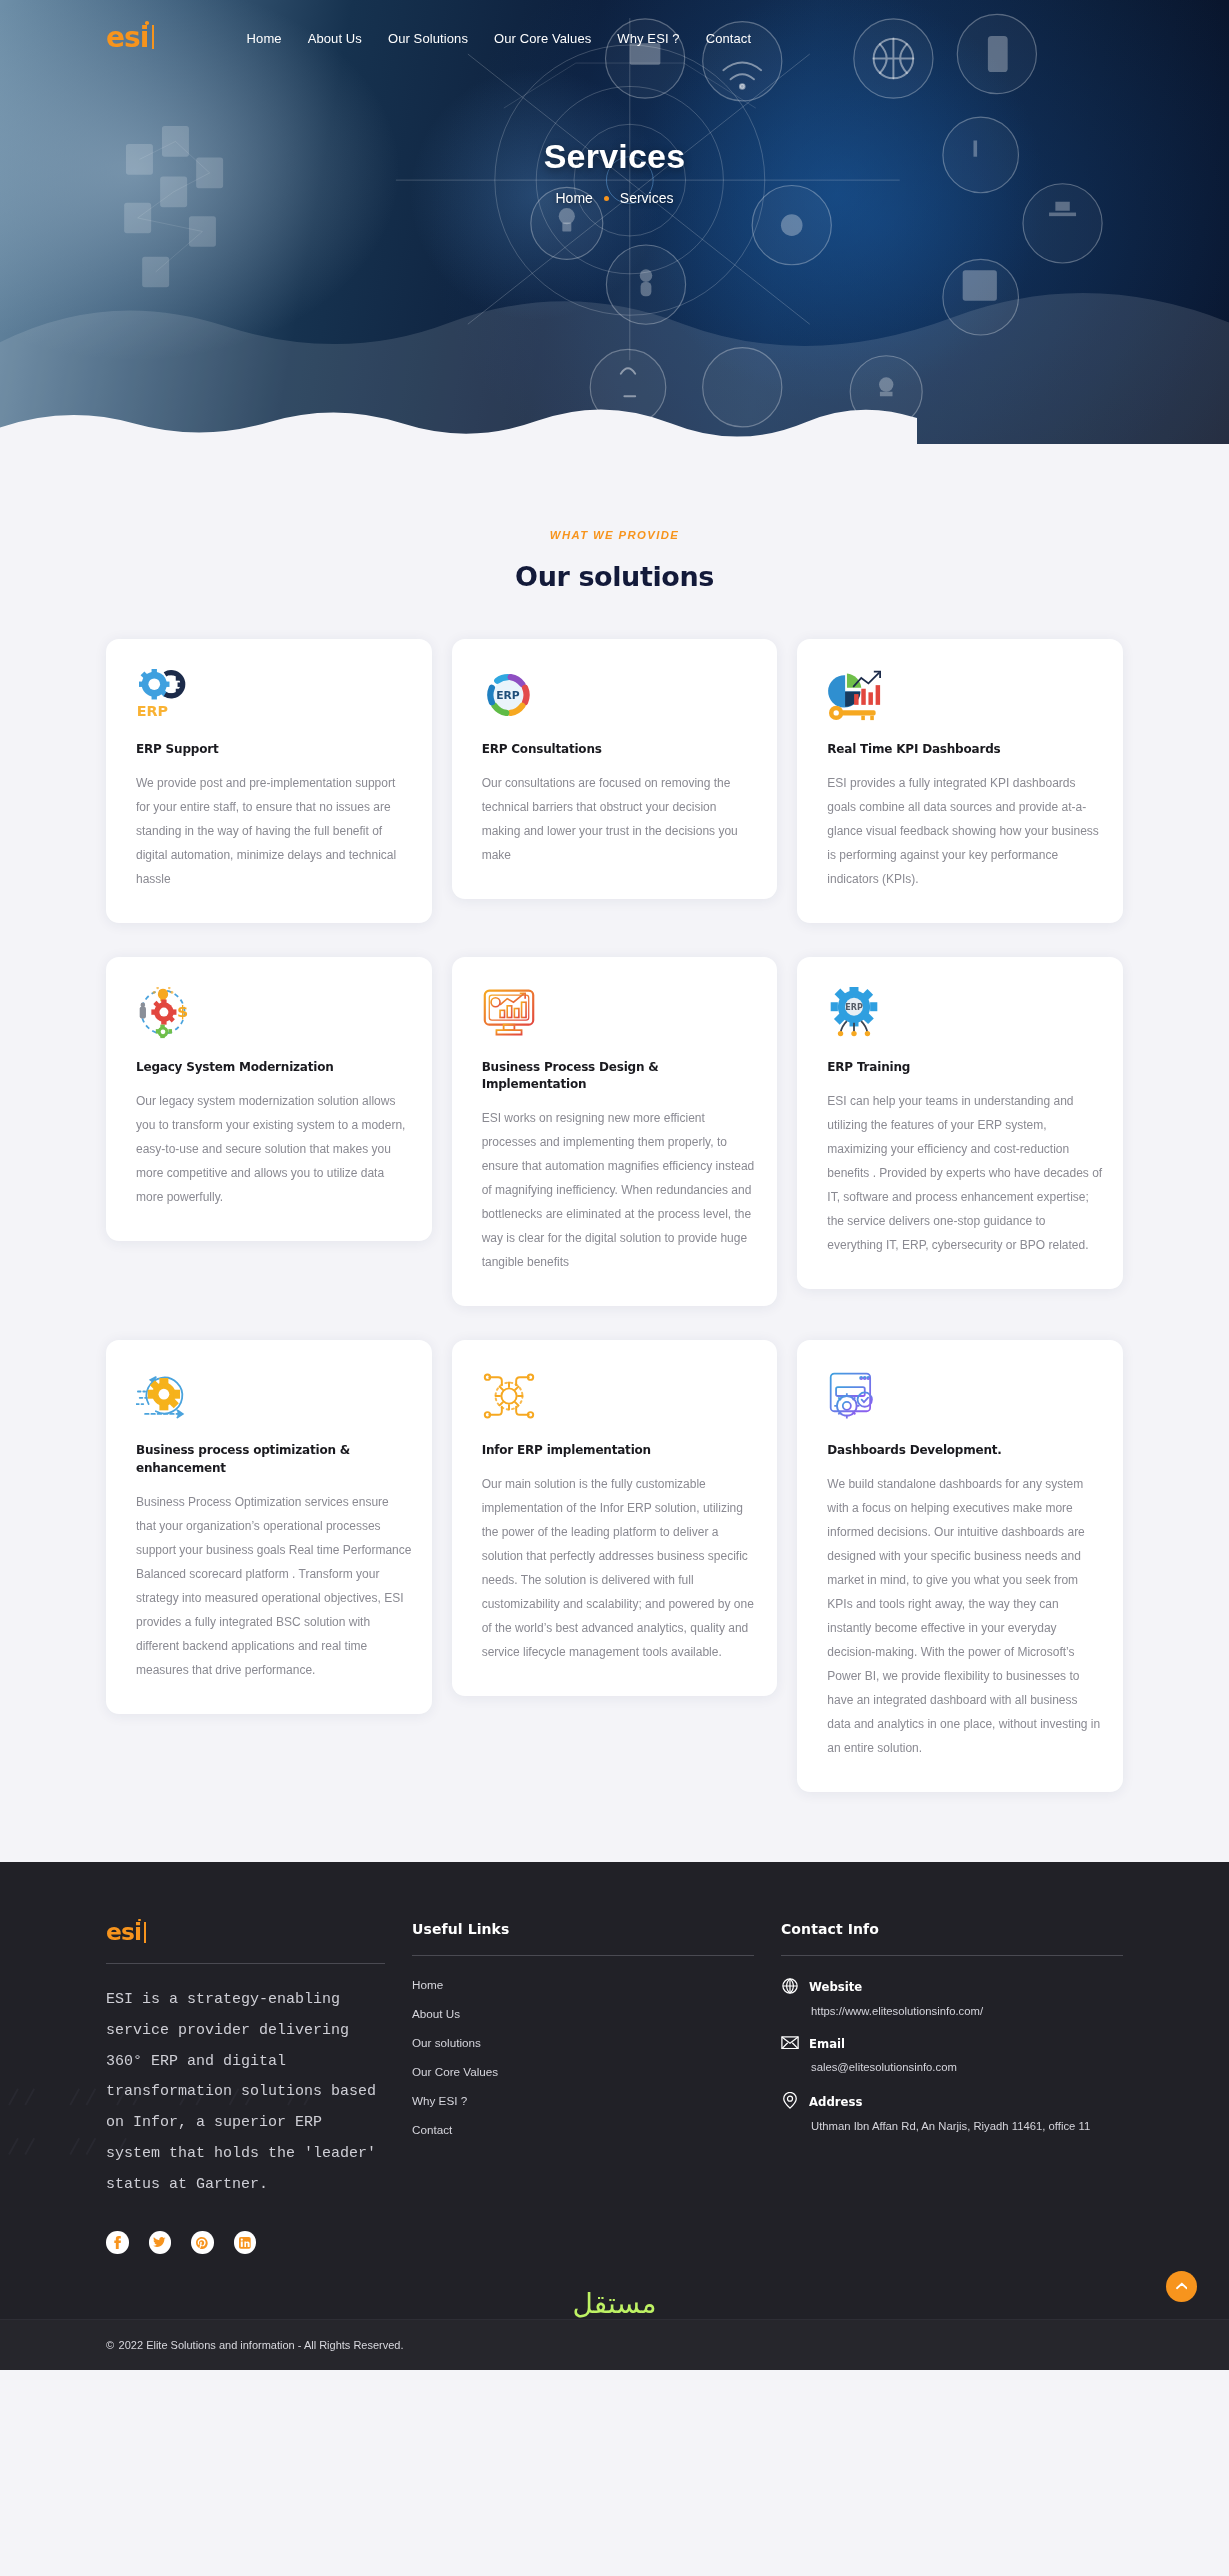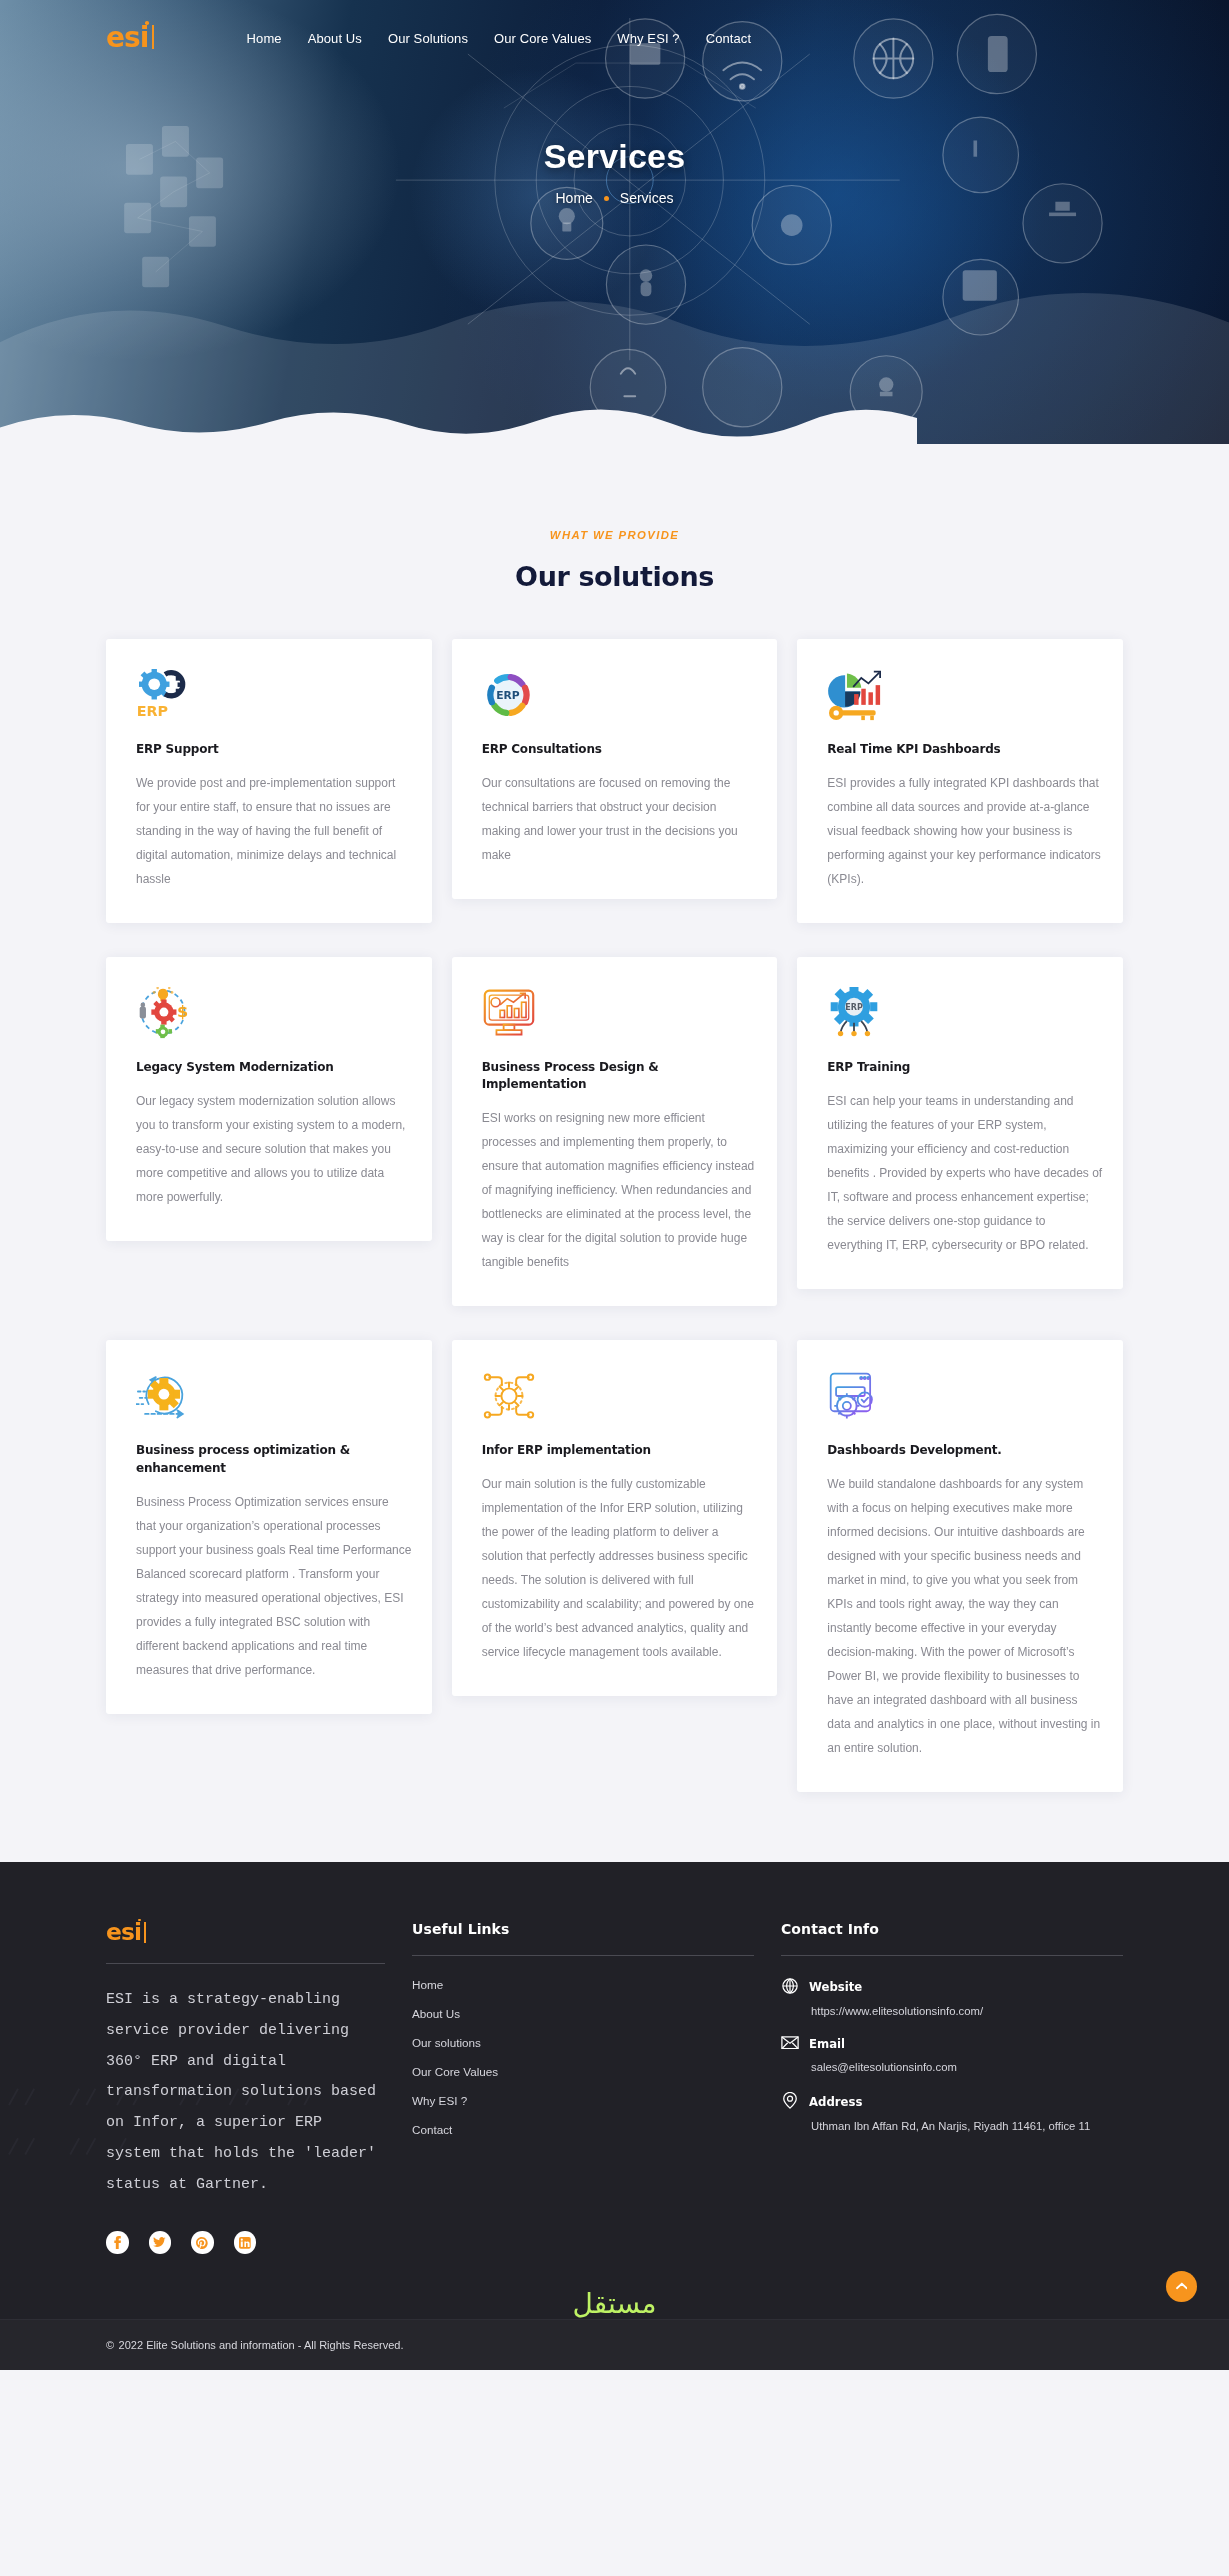--- a/index.html
+++ b/index.html
@@ -90,21 +90,21 @@
   }
 
   .grid {
     width: 1017px; margin: 47px auto 0;
     display: grid; grid-template-columns: repeat(3, 1fr);
     column-gap: 20px;
   }
 
   .card {
     background: #fff;
-    border-radius: 3px;
+    border-radius: 13px;
     box-shadow: 0 1.8px 12.6px rgba(30,40,80,0.07);
     padding: 30px 20px 32px 30px;
     align-self: start;
     margin-bottom: 34px;
   }
   .card-icon { height: 52px; margin-bottom: 20px; }
   .card-icon svg { display: block; }
   .card-title {
     font-family: "DejaVu Sans", sans-serif;
     font-size: 12px; font-weight: 700; color: #1a1a1f;
@@ -369,21 +369,21 @@
           <g fill="#f6a821">
             <circle cx="10" cy="49" r="8"></circle>
             <rect x="16" y="46" width="38" height="6" rx="2"></rect>
             <rect x="38" y="52" width="4" height="5"></rect>
               <rect x="48" y="52" width="4" height="5"></rect>
           </g>
           <circle cx="10" cy="49" r="3" fill="#fff"></circle>
         </svg>
       </div>
       <div class="card-title">Real Time KPI Dashboards</div>
-      <div class="card-text">ESI provides a fully integrated KPI dashboards that combine all data sources and provide at-a-glance visual feedback showing how your business is performing against your key performance indicators (KPIs).</div>
+      <div class="card-text">ESI provides a fully integrated KPI dashboards goals combine all data sources and provide at-a-glance visual feedback showing how your business is performing against your key performance indicators (KPIs).</div>
     </div>
 
     <div class="card">
       <div class="card-icon">
         <svg width="54" height="52" viewBox="0 0 60 58">
           <circle cx="30" cy="28" r="24" fill="none" stroke="#4aa3dd" stroke-width="2" stroke-dasharray="5 4"></circle>
           <g fill="#f6a821">
             <path d="M30 2 a6 6 0 0 1 3 11 v3 h-6 v-3 a6 6 0 0 1 3 -11z"></path>
           </g>
           <g fill="#f6a821" opacity=".7">

